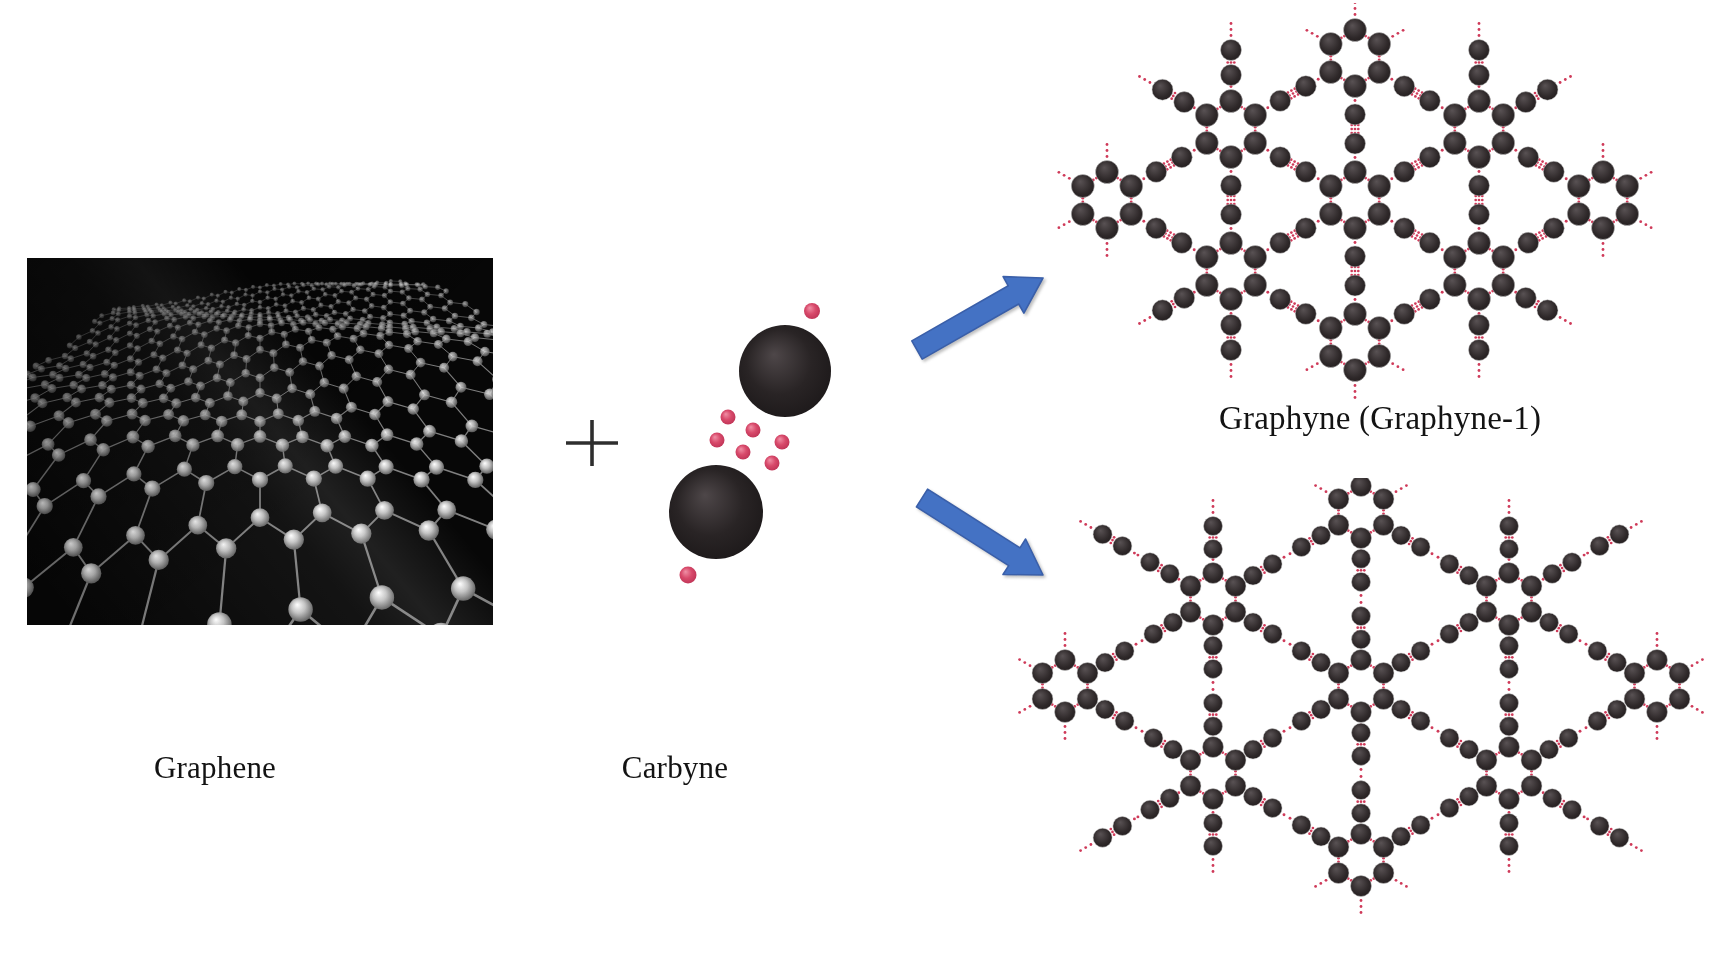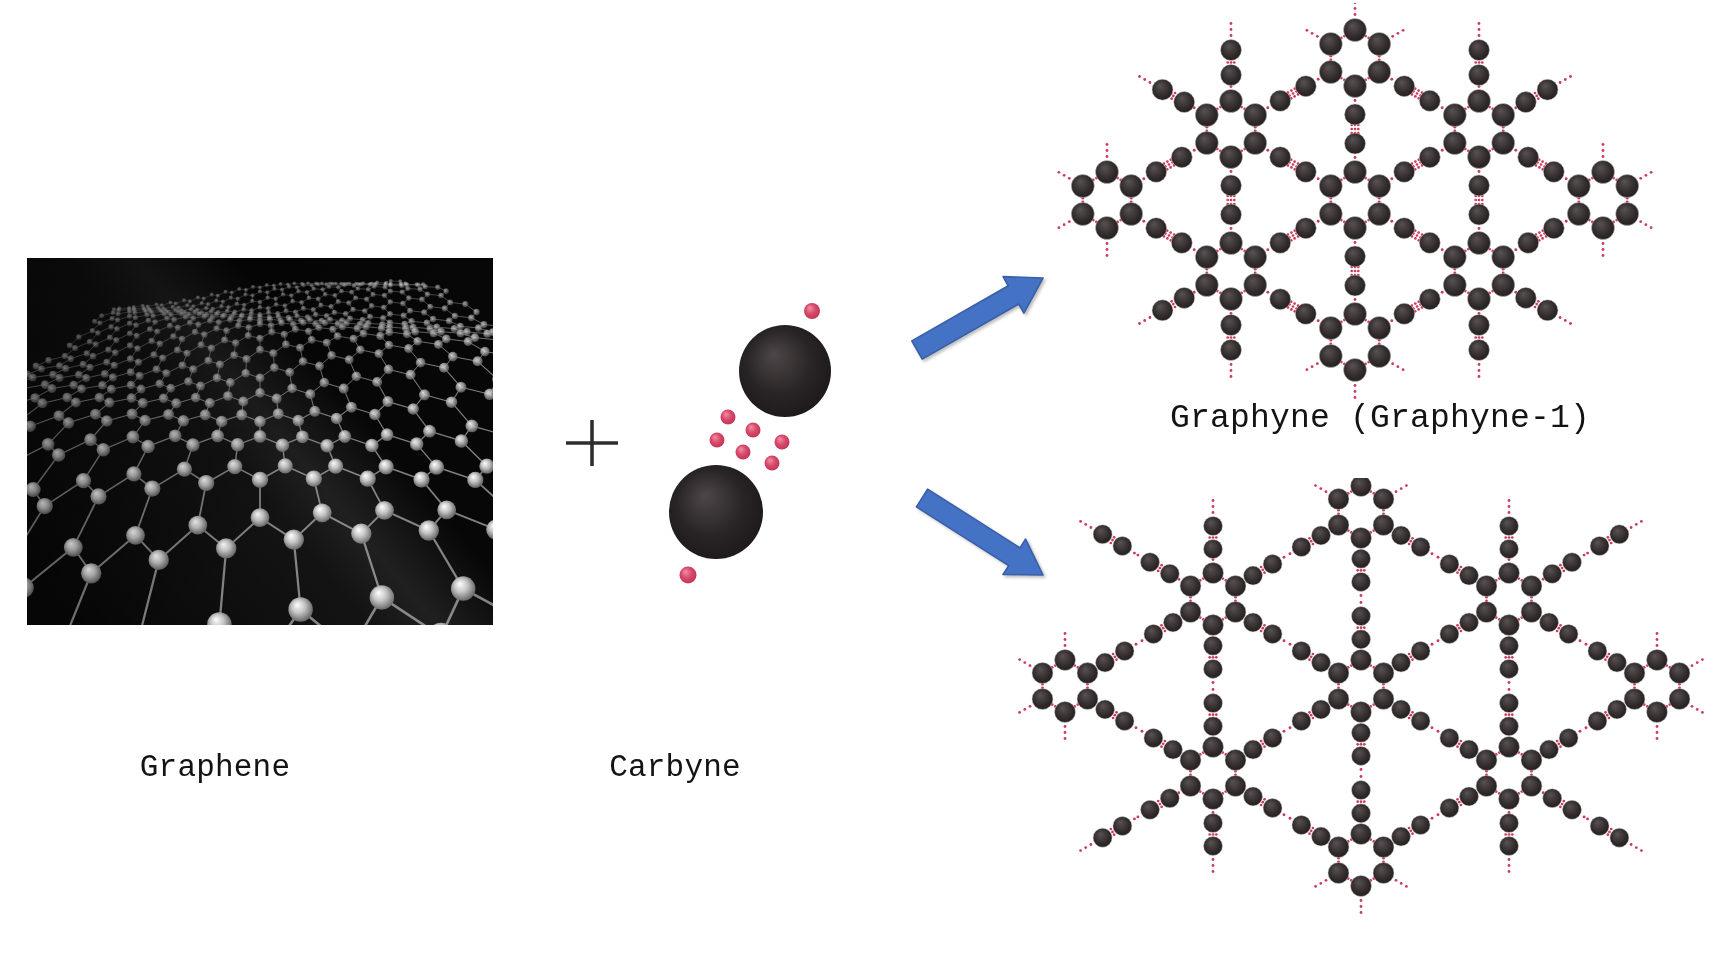--- a/index.html
+++ b/index.html
@@ -1,20 +1,20 @@
 <!DOCTYPE html>
 <html><head>
 <meta charset="utf-8">
 <style>
   html,body{margin:0;padding:0;background:#fff;}
   .canvas{position:relative;width:1718px;height:966px;background:#ffffff;overflow:hidden;
           font-family:"Liberation Sans",sans-serif;}
   .abs{position:absolute;}
   .lbl{position:absolute;text-align:center;font-size:31px;color:#131313;letter-spacing:.2px;
-       font-family:Liberation Mono, monospace;white-space:nowrap;}
+       font-family:Liberation Serif, serif;white-space:nowrap;}
   #graphene-label{left:90px;top:750px;width:250px;}
   #carbyne-label{left:560px;top:750px;width:230px;}
   #graphyne1-label{left:1150px;top:400px;width:460px;font-size:33px;}
   #graphyne2-label{left:1158px;top:911px;width:475px;font-size:33px;}
   #svg-arrows{filter:drop-shadow(2.5px 2.5px 1.5px rgba(110,110,110,.45));}
 </style>
 </head>
 <body>
 
 <main class="canvas" style="background: rgb(255, 255, 255);">

